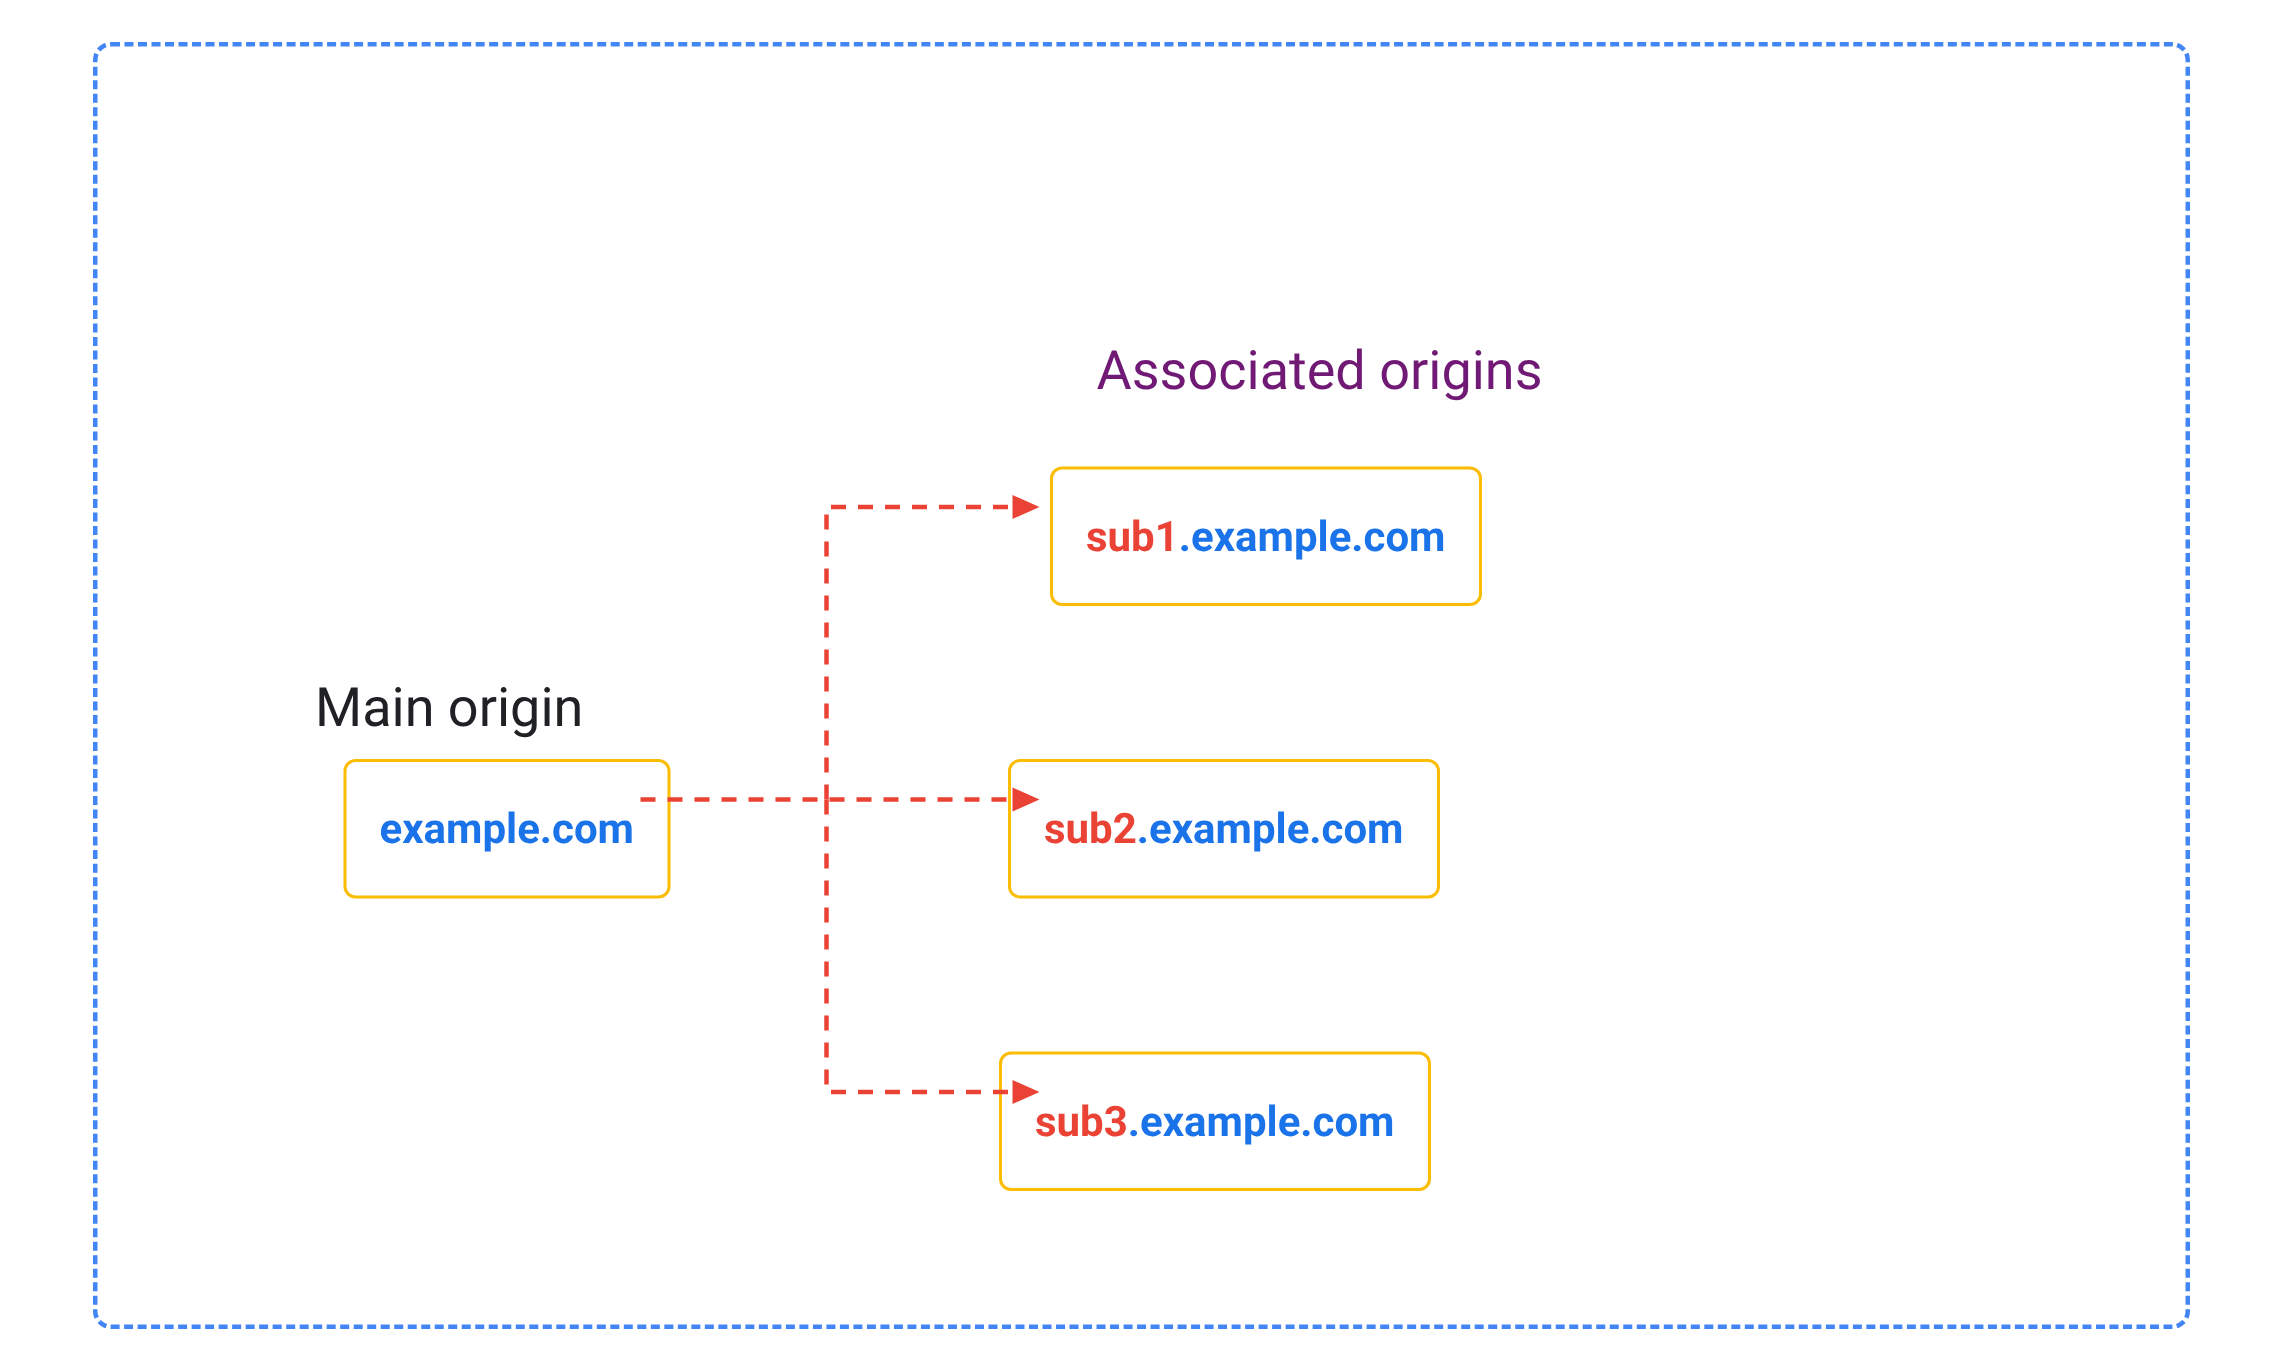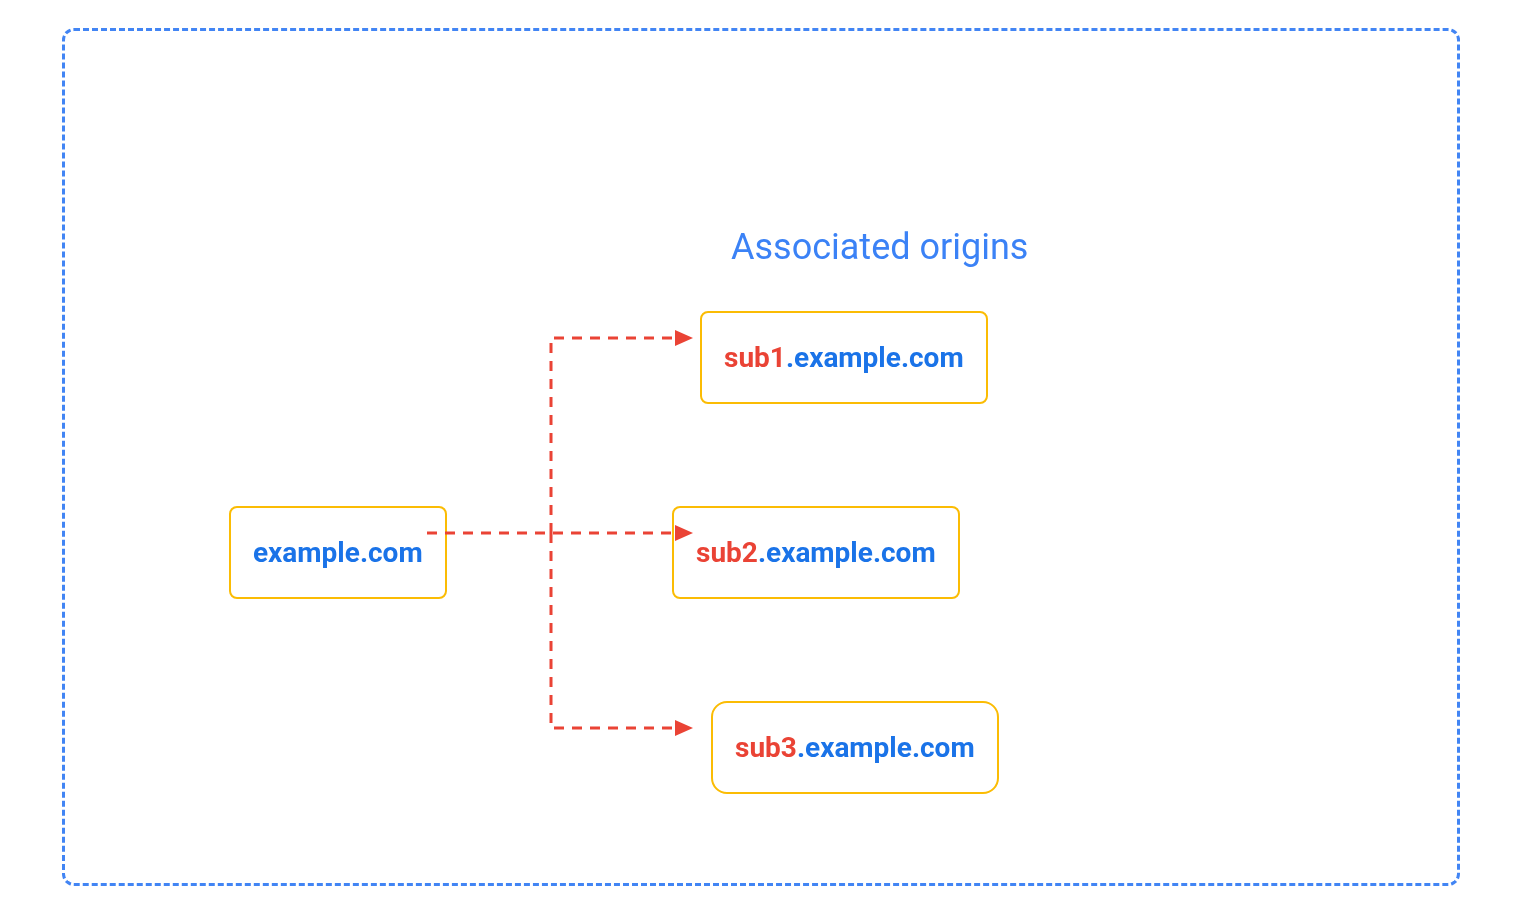--- a/index.html
+++ b/index.html
@@ -46,21 +46,21 @@
       font-weight: 400;
       color: #202124;
     }
     
     .associated-label {
       position: absolute;
       top: 195px;
       left: 666px;
       font-size: 36px;
       font-weight: 400;
-      color: #3b82f6;
+      color: #701a75;
     }
     
     .origin-box {
       position: absolute;
       border: 2px solid #fbbc04;
       border-radius: 8px;
       background: #ffffff;
       padding: 28px 22px;
       font-size: 28px;
       font-weight: 700;
@@ -80,22 +80,21 @@
       left: 635px;
     }
     
     .assoc-box-2 {
       top: 475px;
       left: 607px;
     }
     
     .assoc-box-3 {
       top: 670px;
-      left: 646px;
-      border-radius: 16px;
+      left: 601px;
     }
     
     .sub-prefix {
       color: #ea4335;
     }
     
     .domain-part {
       color: #1a73e8;
     }
     
@@ -118,20 +117,21 @@
     .arrow-head {
       fill: #ea4335;
     }
   </style>
 </head>
 <body>
 
 <div class="container">
 
 
+  <div class="main-origin-label">Main origin</div>
 
   <div class="associated-label">Associated origins</div>
 
   <div class="origin-box main-origin-box">
     <span class="domain-part">example.com</span>
   </div>
 
   <div class="origin-box assoc-box-1">
     <span class="sub-prefix">sub1</span><span class="domain-part">.example.com</span>
   </div>

